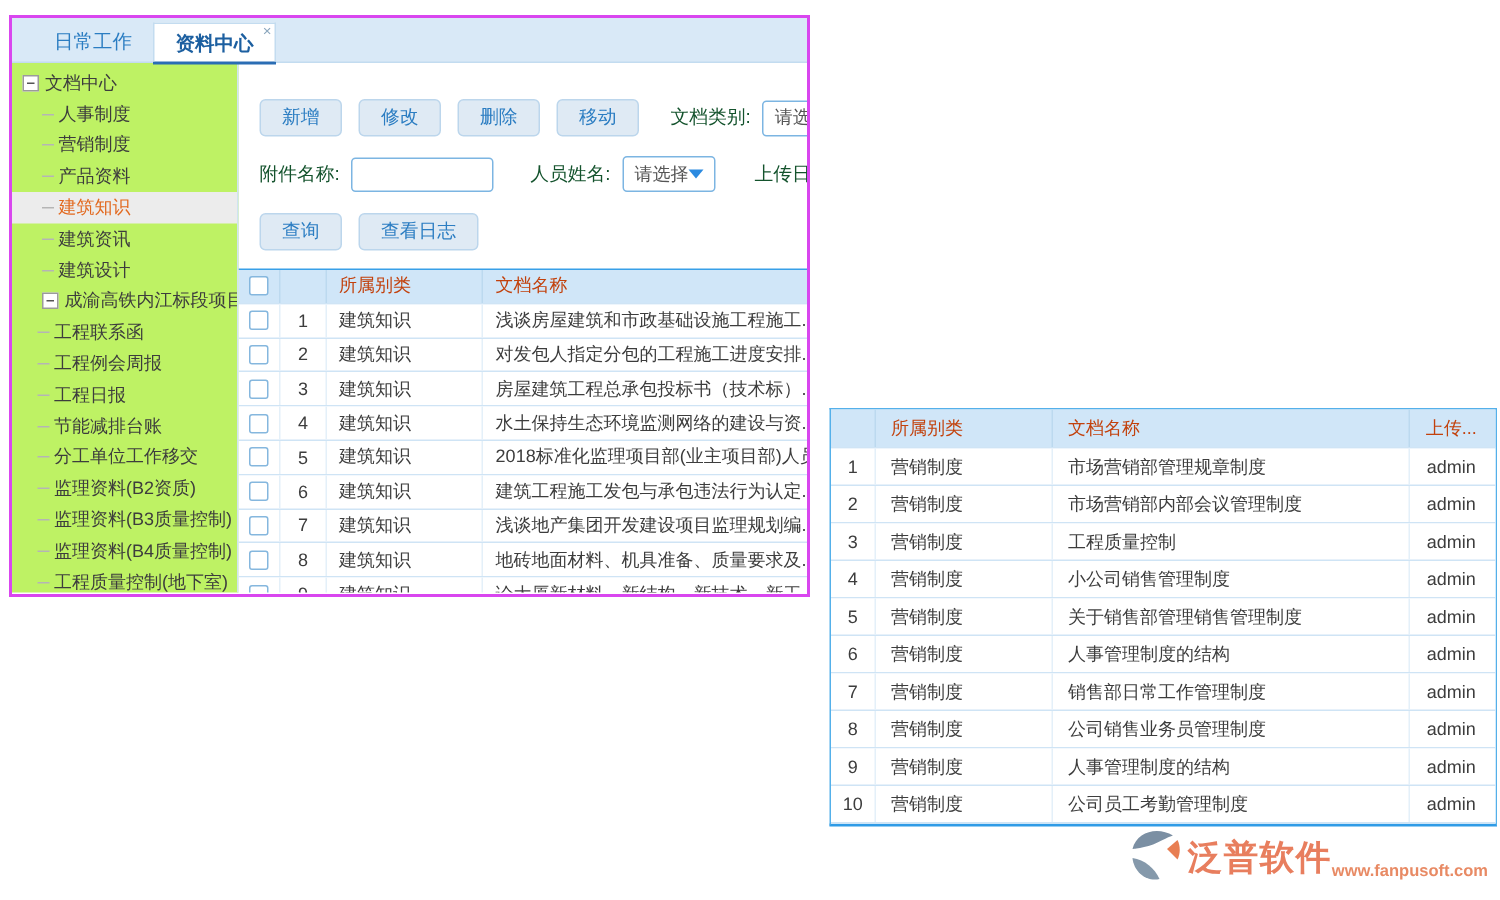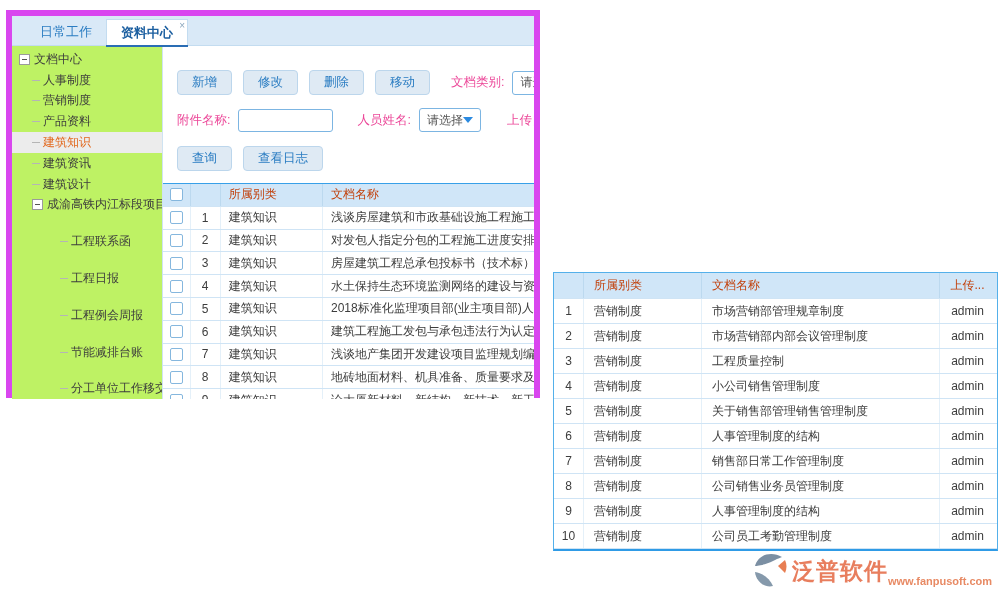--- a/index.html
+++ b/index.html
@@ -1,58 +1,58 @@
 <!DOCTYPE html>
 <html><head>
 <meta charset="utf-8">
 <style>
   * { margin:0; padding:0; box-sizing:border-box; }
   html,body { width:1000px; height:600px; background:#ffffff; overflow:hidden;
     font-family:"Liberation Sans","DejaVu Sans",sans-serif; }
 
   
   .left-panel { position:absolute; left:6px; top:10px; width:534px; height:388px;
-    background:#fff; border:6px solid #d946ef; }
+    background:#fff; border:2px solid #d946ef; }
 
   .tabbar { height:30px; background:#d9e9f7; display:flex; align-items:flex-end;
     padding-left:14px; border-bottom:1px solid #c3dcf0; }
   .tab { height:26px; padding:0 14px; display:flex; align-items:center;
     font-size:13px; color:#2b7dc2; cursor:pointer; position:relative; }
   .tab.active { background:#ffffff; color:#1c5fa0; font-weight:bold;
     border:1px solid #c3dcf0; border-bottom:none; box-shadow:0 2px 0 #2a6db4; }
   .tab-close { position:absolute; top:1px; right:2px; font-size:10px; color:#8aa6bd;
     font-weight:normal; line-height:10px; }
 
   .panel-body { display:flex; height:353px; }
 
   
   .sidebar { width:151px; border-right:1px solid #cfe3f2; overflow:hidden;
     padding-top:3px; background:#bef264; }
   .tree-item { height:20.8px; display:flex; align-items:center; font-size:12px;
     color:#3d3d3d; white-space:nowrap; cursor:pointer; }
   .tree-item.lvl0 { padding-left:7px; }
   .tree-item.lvl1 { padding-left:20px; }
-  .tree-item.lvl2 { padding-left:48px;margin-top:16px; }
+  .tree-item.lvl2 { padding-left:17px; }
   .tree-item.selected { color:#e2691f; background:#ececec; }
   .tree-toggle { width:11px; height:11px; border:1px solid #9b9b9b; background:#fff;
     margin-right:4px; position:relative; flex:0 0 11px; }
   .tree-toggle::before { content:""; position:absolute; left:2px; right:2px; top:4px;
     height:1px; background:#555; }
   .tree-dash { width:8px; height:1px; background:#b5b5b5; margin-right:3px; flex:0 0 8px; }
 
   
   .main { flex:1; overflow:hidden; position:relative; }
   .filter-row { display:flex; align-items:center; white-space:nowrap; padding-left:14px; }
   .row1 { margin-top:24px; }
   .row2 { margin-top:13px; }
   .row3 { margin-top:14px; }
   .btn { height:25px; padding:0 14px; background:#dfeaf4; border:1px solid #bcd6ec;
     border-radius:4px; color:#2b7dc2; font-size:12.5px; margin-right:11px;
     cursor:pointer; display:inline-flex; align-items:center; }
-  .flabel { font-size:12.5px; color:#ec4899; margin:0 8px 0 10px; }
+  .flabel { font-size:12.5px; color:#14532d; margin:0 8px 0 10px; }
   .select { width:76px; height:24px; border:1px solid #7cb5e2; border-radius:3px;
     background:#fff; display:inline-flex; align-items:center; justify-content:space-between;
     padding:0 7px; font-size:12px; color:#555; cursor:pointer; }
   .caret { width:0; height:0; border-left:5px solid transparent;
     border-right:5px solid transparent; border-top:6px solid #2b8ae0; }
   .tinput { width:95px; height:23px; border:1px solid #7cb5e2; border-radius:3px;
     background:#fff; font-size:12px; padding:0 5px; color:#333; outline:none; }
 
   
   .dtable { font-size:12px; color:#3d3d3d; }
@@ -133,25 +133,25 @@
         <div class="tree-item lvl1">
     <span class="tree-toggle"></span>
           <span class="tree-label">成渝高铁内江标段项目</span>
   </div>
         <div class="tree-item lvl2">
     <span class="tree-dash"></span>
           <span class="tree-label">工程联系函</span>
   </div>
         <div class="tree-item lvl2">
     <span class="tree-dash"></span>
+          <span class="tree-label">工程例会周报</span>
+  </div>
+        <div class="tree-item lvl2">
+    <span class="tree-dash"></span>
           <span class="tree-label">工程日报</span>
-  </div>
-        <div class="tree-item lvl2">
-    <span class="tree-dash"></span>
-          <span class="tree-label">工程例会周报</span>
   </div>
         <div class="tree-item lvl2">
     <span class="tree-dash"></span>
           <span class="tree-label">节能减排台账</span>
   </div>
         <div class="tree-item lvl2">
     <span class="tree-dash"></span>
           <span class="tree-label">分工单位工作移交</span>
   </div>
         <div class="tree-item lvl2">

